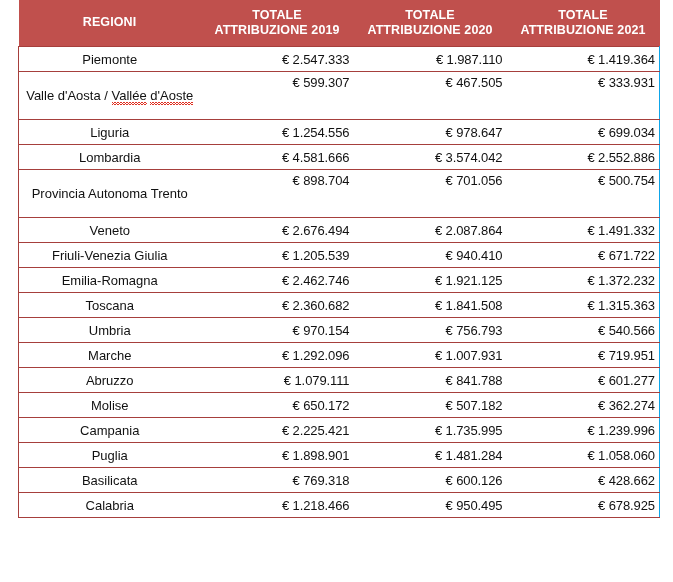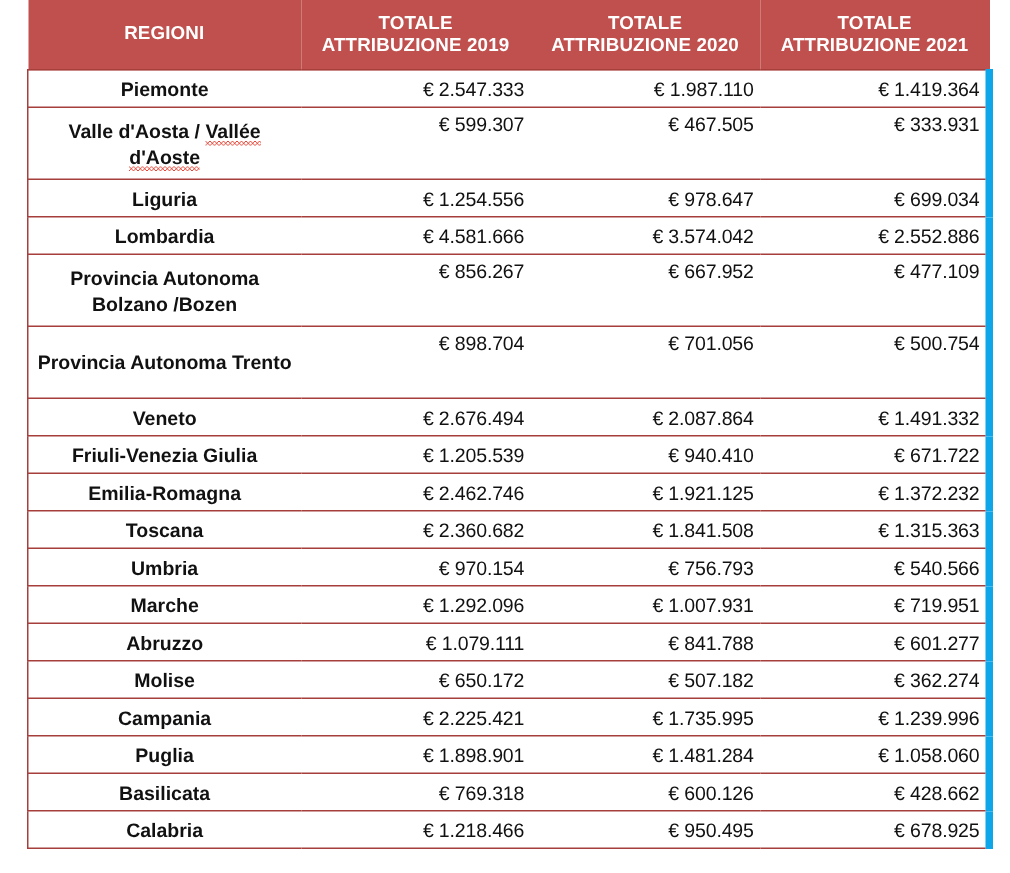--- a/index.html
+++ b/index.html
@@ -49,32 +49,32 @@
     border-bottom: 1px solid #A63F3C;
     border-left: none;
     border-right: none;
     font-size: 13px;
     color: #111111;
     padding: 2px 4px;
     vertical-align: middle;
     background: #ffffff;
   }
   tbody td.region {
-    font-weight: bold;
+    font-weight: normal;
     text-align: center;
     border-left: 1px solid #A63F3C;
     line-height: 17px;
   }
   tbody td.val {
     text-align: right;
     font-weight: normal;
     letter-spacing: -0.1px;
   }
   tbody td.val.last {
-    border-right: 5px solid #0ea5e9;
+    border-right: 1px solid #0ea5e9;
   }
   tbody tr.r1 td { height: 20px; }
   tbody tr.r2 td { height: 42px; }
   tbody tr.r2 td.val { vertical-align: top; padding-top: 3px; }
 
   
   .sq {
     position: relative;
     white-space: nowrap;
     margin-top: 44px;
@@ -142,26 +142,20 @@
           <td class="val">€ 978.647</td>
           <td class="val last">€ 699.034</td>
         </tr>
         <tr class="r1">
           <td class="region">Lombardia</td>
           <td class="val">€ 4.581.666</td>
           <td class="val">€ 3.574.042</td>
           <td class="val last">€ 2.552.886</td>
         </tr>
         <tr class="r2">
-          <td class="region">Provincia Autonoma Bolzano /Bozen</td>
-          <td class="val">€ 856.267</td>
-          <td class="val">€ 667.952</td>
-          <td class="val last">€ 477.109</td>
-        </tr>
-        <tr class="r2">
           <td class="region">Provincia Autonoma Trento</td>
           <td class="val">€ 898.704</td>
           <td class="val">€ 701.056</td>
           <td class="val last">€ 500.754</td>
         </tr>
         <tr class="r1">
           <td class="region">Veneto</td>
           <td class="val">€ 2.676.494</td>
           <td class="val">€ 2.087.864</td>
           <td class="val last">€ 1.491.332</td>

